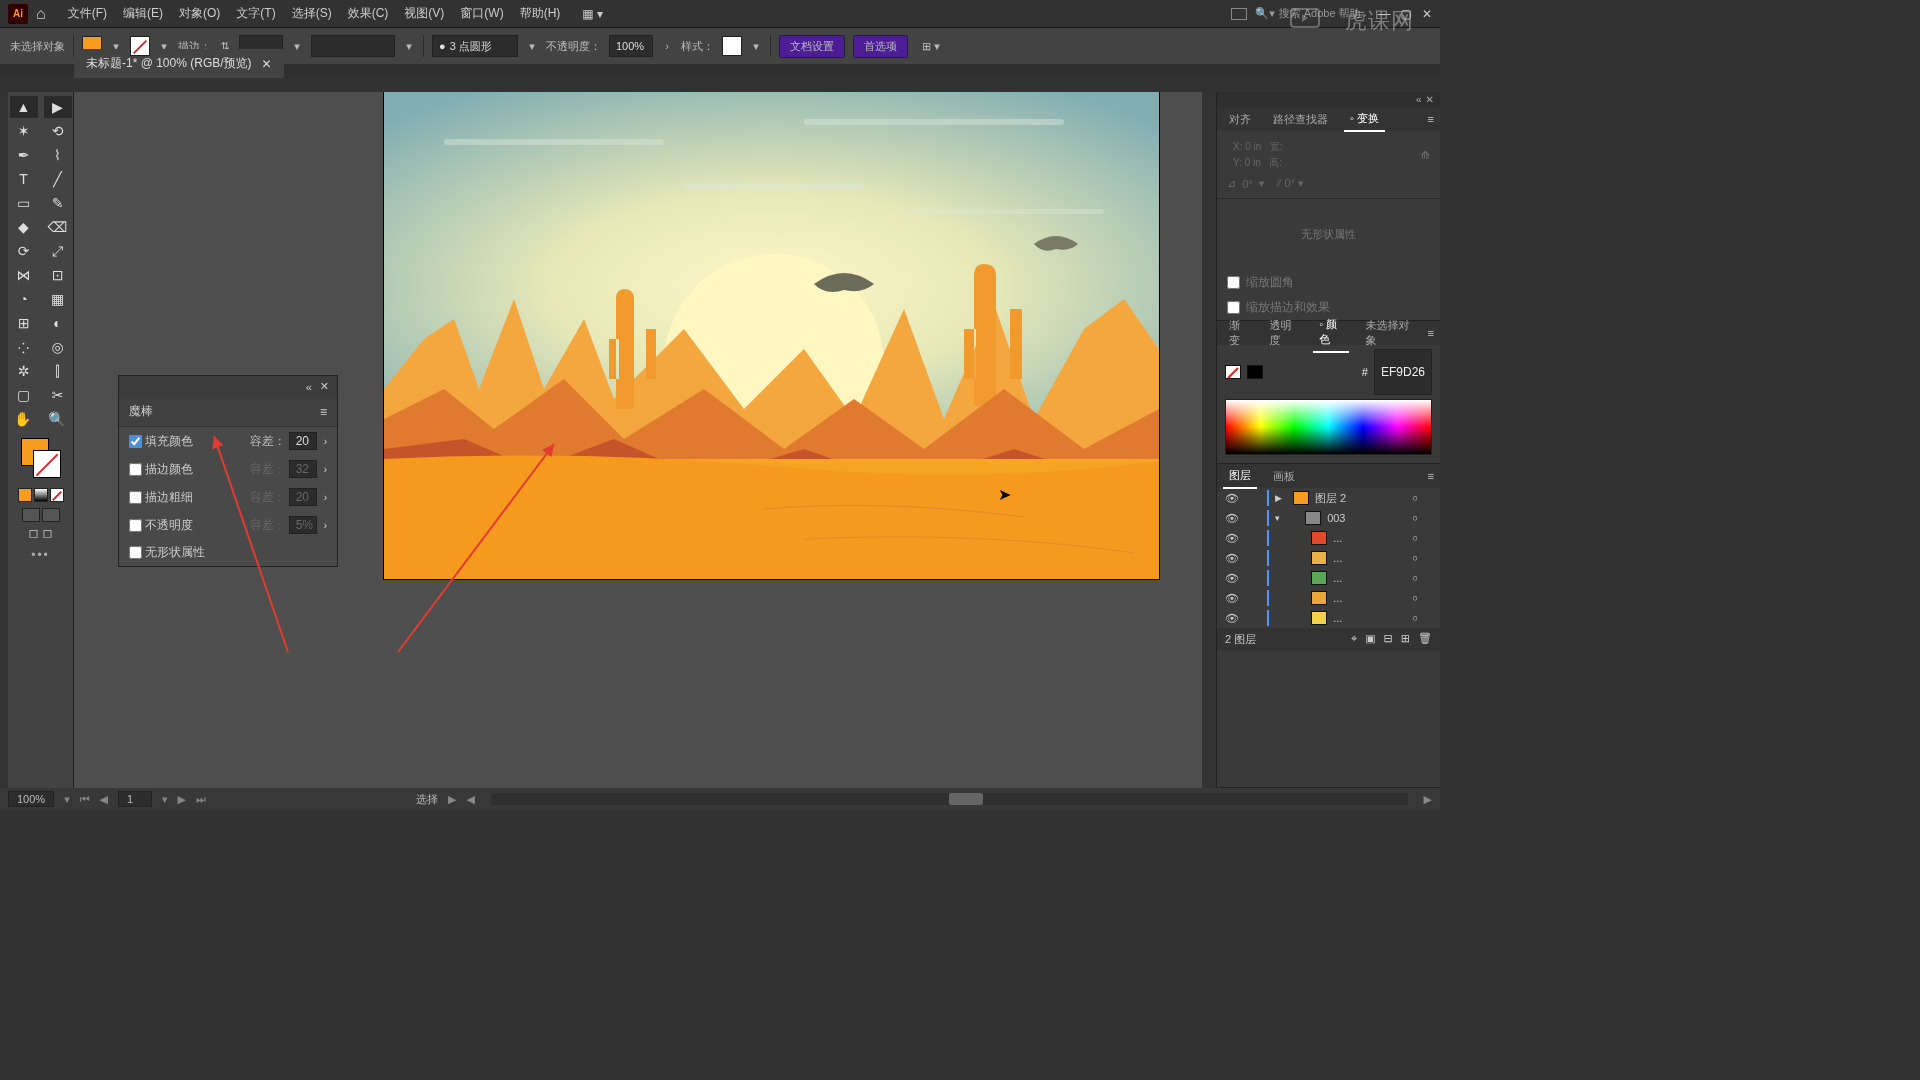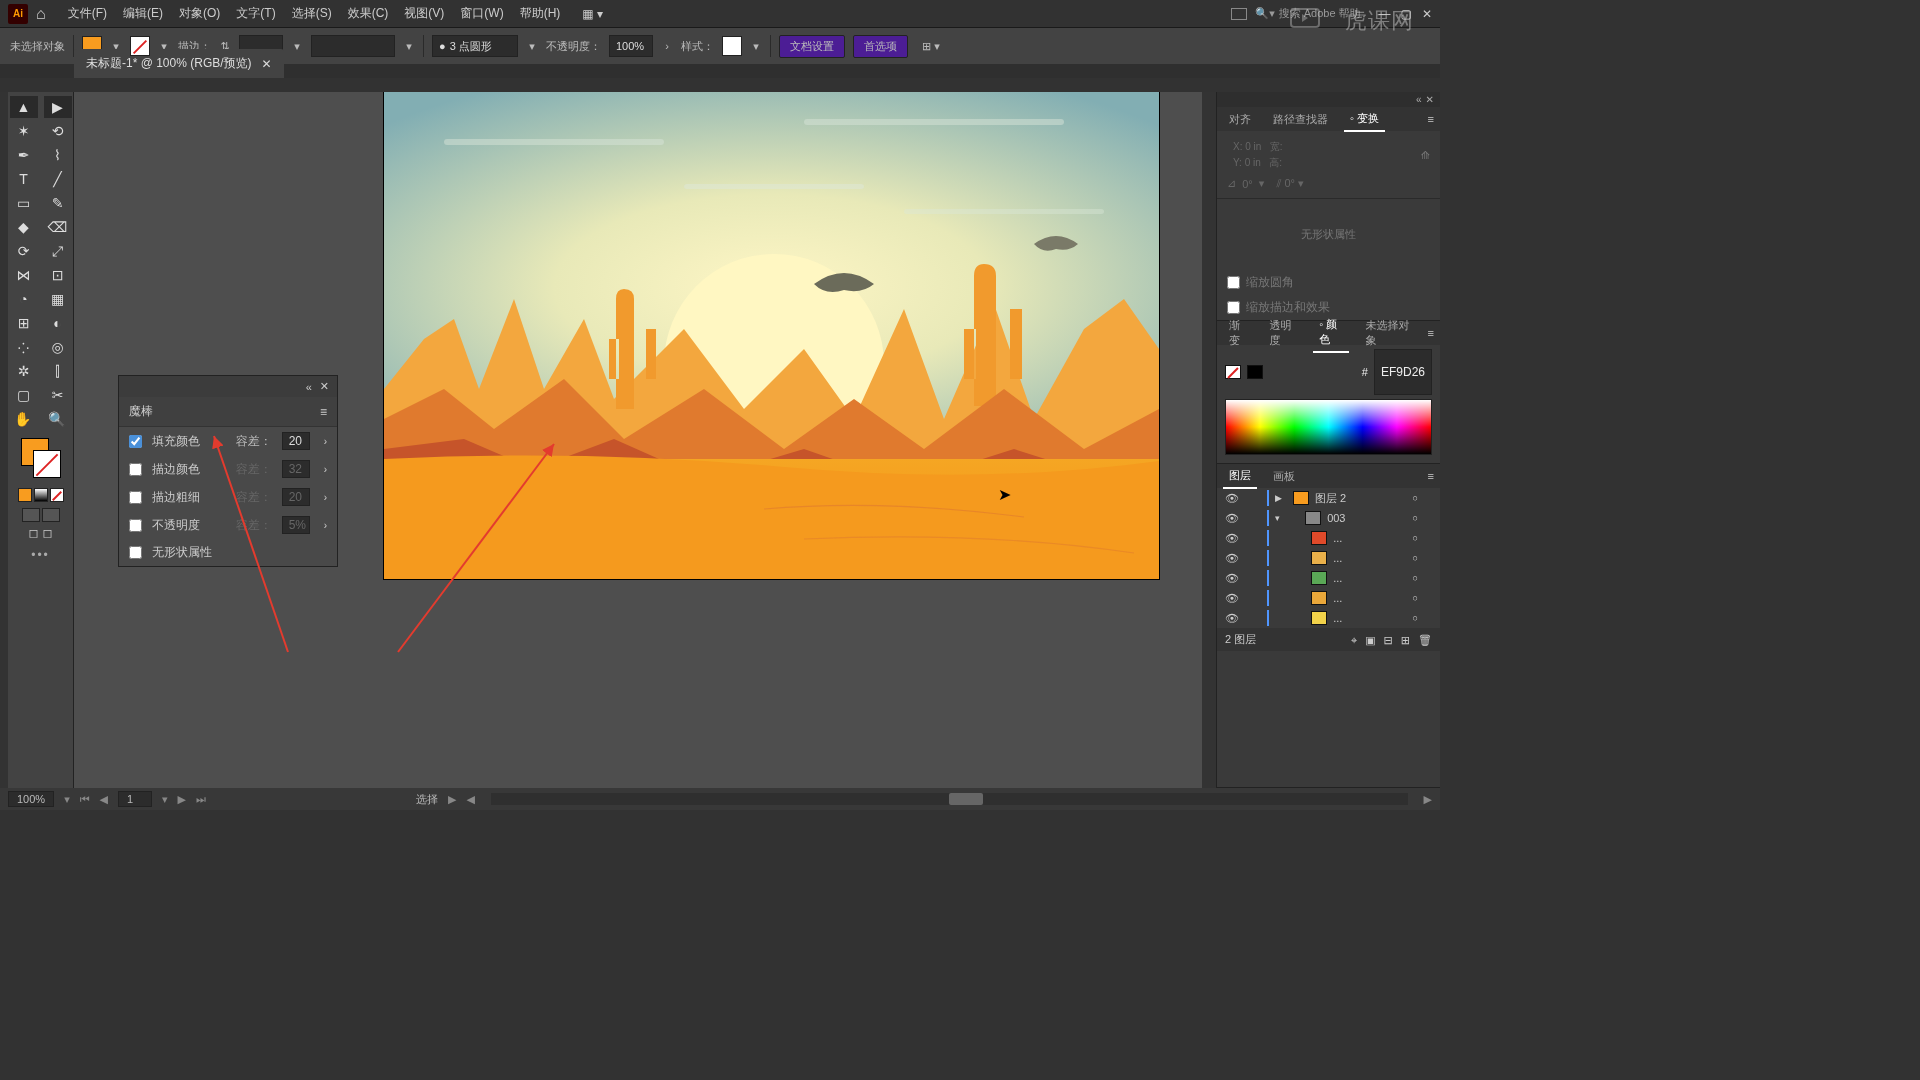--- a/index.html
+++ b/index.html
@@ -60,21 +60,21 @@
 
 .caption-zone { position:absolute; left:2px; right:0; top:540px; height:160px; background:#fff; }
 .caption-text { padding: 20px 0 0 156px; color:#e33b2e; font-size:17px; line-height:1.6; }
 
 
 .wand-panel { position:absolute; left:44px; top:283px; width:220px; background:#494949; border:1px solid #222; z-index:20; font-size:12px; }
 .wand-panel .titlebar { display:flex; align-items:center; padding:4px 8px; background:#3c3c3c; }
 .wand-panel .titlebar .t { flex:1; }
 .wand-panel .titlebar .x { cursor:pointer; margin-left:8px; font-size:11px; }
 .wand-panel .tab-title { padding:6px 10px; background:#404040; display:flex; align-items:center; justify-content:space-between; border-bottom:1px solid #333; }
-.wand-panel .row { display:flex; align-items:center; padding:5px 10px; gap:10px; }
+.wand-panel .row { display:flex; align-items:center; padding:5px 10px; gap:3px; }
 .wand-panel .row input[type=checkbox]{ accent-color:#4a90d9; }
 .wand-panel .lbl { width:70px; }
 .wand-panel .tol-lbl { color:#bbb; margin-left:auto; }
 .wand-panel .tol-val { background:#2c2c2c; border:1px solid #222; padding:1px 6px; width:28px; color:#ddd; }
 .wand-panel .dim .tol-lbl, .wand-panel .dim .tol-val { color:#666; }
 .wand-panel .caret { font-size:10px; margin-left:4px; }
 
 
 .arrow-svg { position:absolute; pointer-events:none; z-index:25; }
 
@@ -91,21 +91,21 @@
 .color-panel .hex { color:#eee; font-size:11px; margin-left:auto; }
 .spectrum { height:56px; background: linear-gradient(to bottom, rgba(255,255,255,1), rgba(255,255,255,0) 50%, rgba(0,0,0,1)), linear-gradient(to right, red, yellow, lime, cyan, blue, magenta, red); border:1px solid #222; }
 .color-row { display:flex; align-items:center; padding:4px 8px; gap:6px; }
 .color-row .sw { width:16px; height:14px; border:1px solid #111; }
 .layers .layer-row { display:flex; align-items:center; padding:2px 6px; height:20px; gap:6px; font-size:11px; }
 .layers .eye { width:18px; text-align:center; cursor:pointer; }
 .layers .lock { width:14px; }
 .layers .disclosure { width:12px; font-size:9px; cursor:pointer; }
 .layers .thumb { width:16px; height:14px; border:1px solid #111; }
 .layers .target { margin-left:auto; font-size:9px; }
-.layers-footer { display:flex; align-items:flex-end; padding:4px 8px; gap:10px; background:#333; font-size:11px; }
+.layers-footer { display:flex; align-items:flex-start; padding:4px 8px; gap:10px; background:#333; font-size:11px; }
 .layers-footer .icons { margin-left:auto; display:flex; gap:8px; }
 .sidebar-strip { width:14px; background:#333; }
 
 
 .statusbar { position:absolute; bottom:0; left:0; right:0; height:22px; background:#383838; display:flex; align-items:center; padding:0 8px; gap:10px; font-size:11px; color:#bbb; }
 .statusbar .zoom { background:#2c2c2c; border:1px solid #222; padding:1px 8px; }
 .statusbar .nav-btn { color:#888; cursor:pointer; }
 .statusbar .sel { margin-left:200px; }
 .statusbar .scroll-track { flex:1; height:12px; background:#2f2f2f; margin:0 6px; position:relative; }
 .statusbar .scroll-thumb { position:absolute; left:50%; width:34px; height:12px; background:#666; border-radius:2px; }

